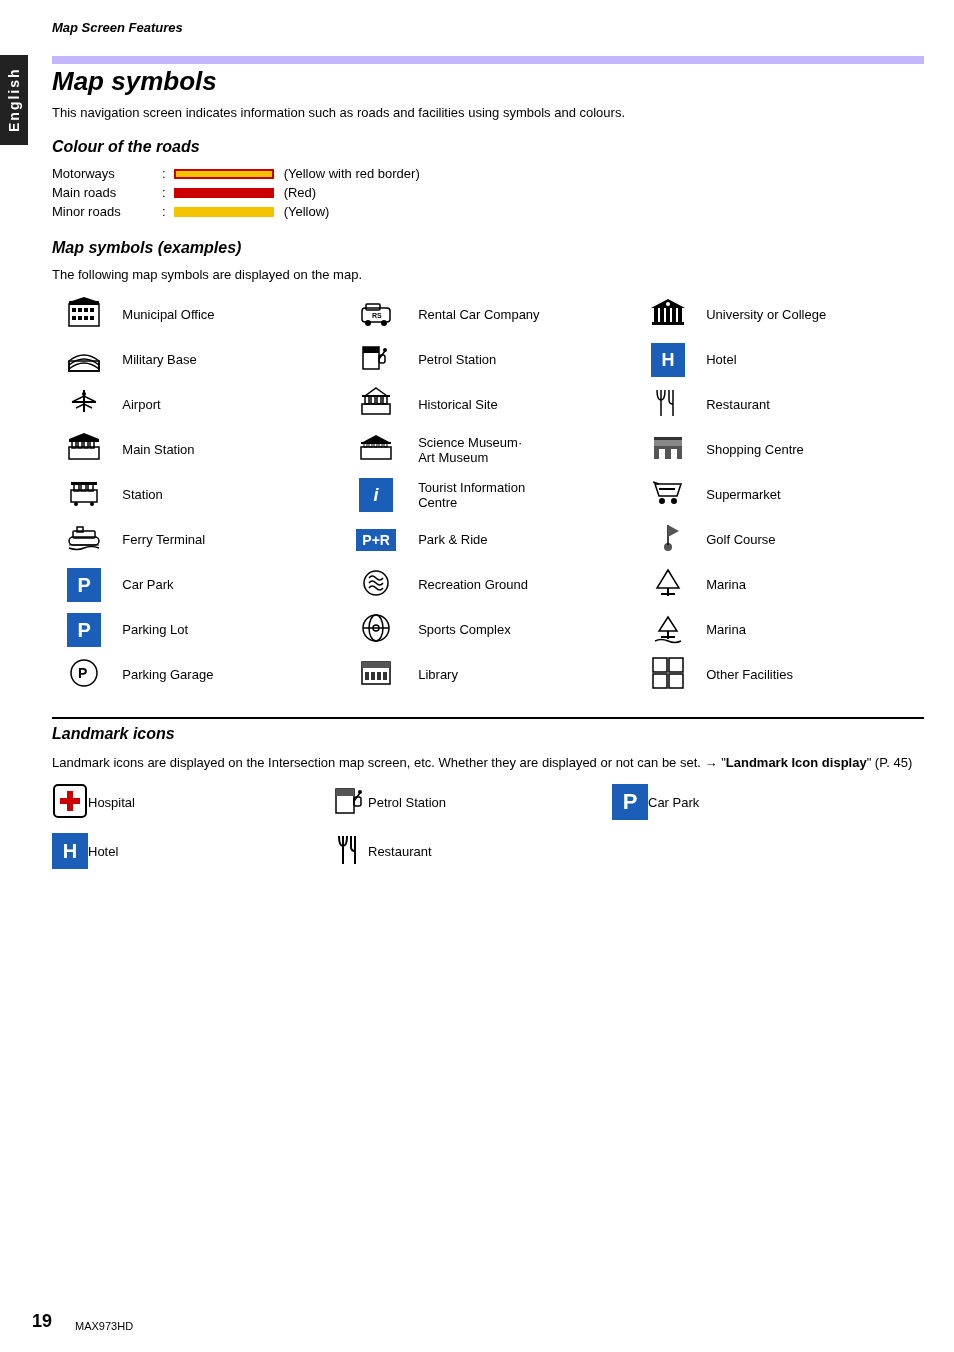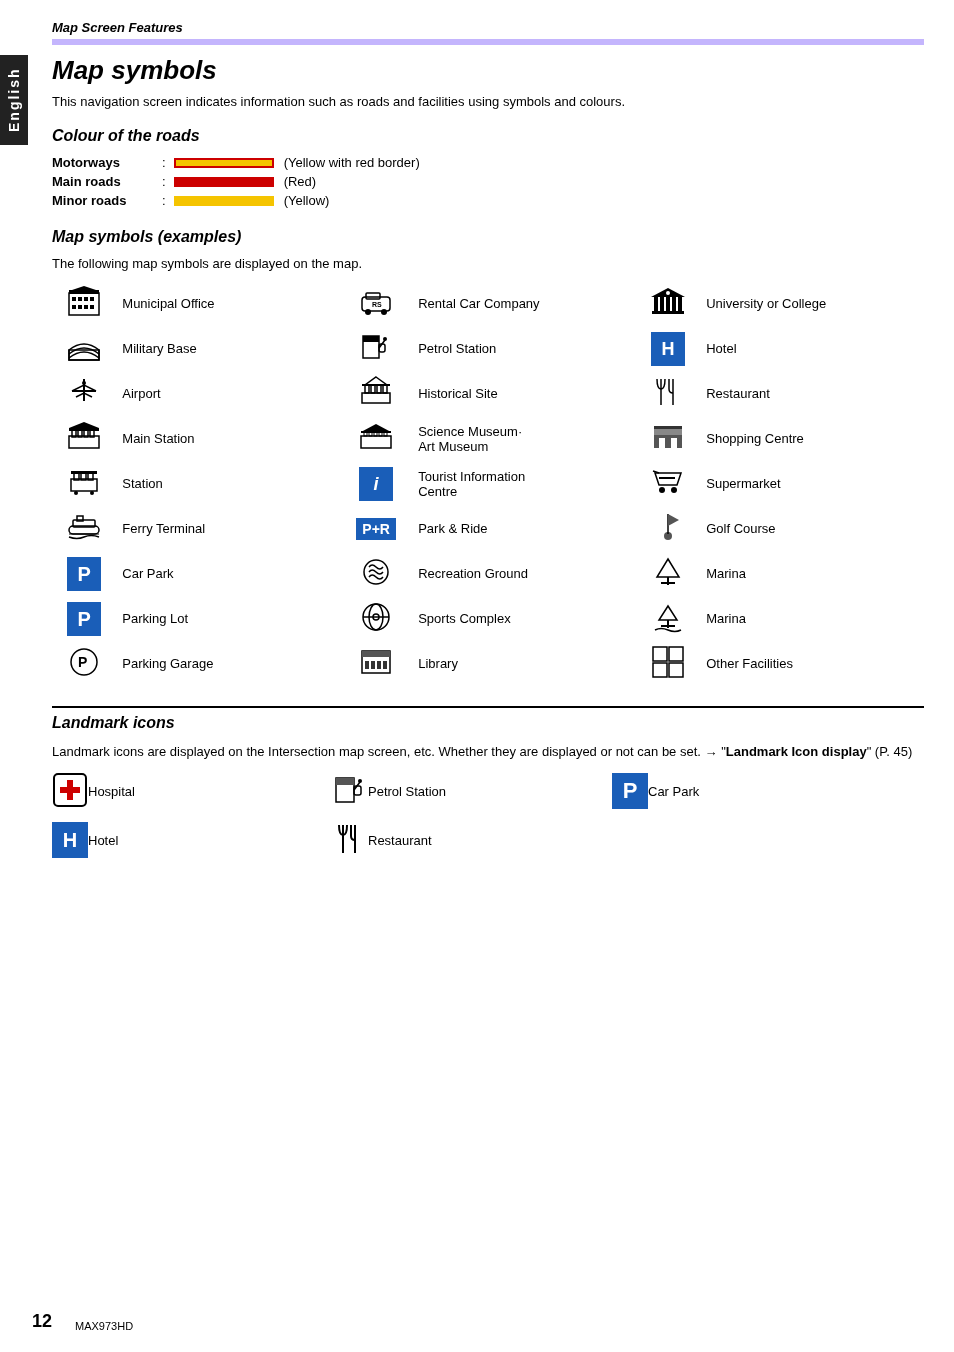--- a/index.html
+++ b/index.html
@@ -36,23 +36,23 @@
       margin-left: 32px;
       padding: 20px 30px 40px 20px;
     }
 
     
     .section-header {
       font-size: 13px;
       font-weight: bold;
       font-style: italic;
       color: #000;
-      border-bottom: 6px solid #c4b5fd;
-      padding-bottom: 4px;
-      margin-bottom: 10px;
+      border-bottom: 8px solid #c4b5fd;
+      padding-bottom: 21px;
+      margin-bottom: 2px;
     }
 
     h1.main-title {
       font-size: 26px;
       font-weight: bold;
       font-style: italic;
       margin-bottom: 8px;
     }
 
     .intro-text {
@@ -71,21 +71,21 @@
     .road-colours {
       margin-bottom: 20px;
     }
     .road-row {
       display: flex;
       align-items: center;
       margin-bottom: 4px;
       font-size: 13px;
     }
     .road-label {
-      font-weight: bold;
+      font-weight: normal;
       width: 110px;
     }
     .road-colon {
       margin-right: 8px;
     }
     .road-bar {
       width: 100px;
       height: 10px;
       margin-right: 10px;
     }
@@ -609,14 +609,14 @@
             <line x1="11" y1="22" x2="11" y2="32" stroke="#000" stroke-width="2"></line>
             <line x1="23" y1="4" x2="23" y2="32" stroke="#000" stroke-width="2"></line>
             <path d="M19 4 L19 15 Q19 19 23 19" fill="none" stroke="#000" stroke-width="2"></path>
           </svg>
       </div>
       <span>Restaurant</span>
     </div>
   </div>
 </div>
 
-<div class="page-num">12</div>
+<div class="page-num">19</div>
 <div class="page-model">MAX973HD</div>
 
 </body></html>

